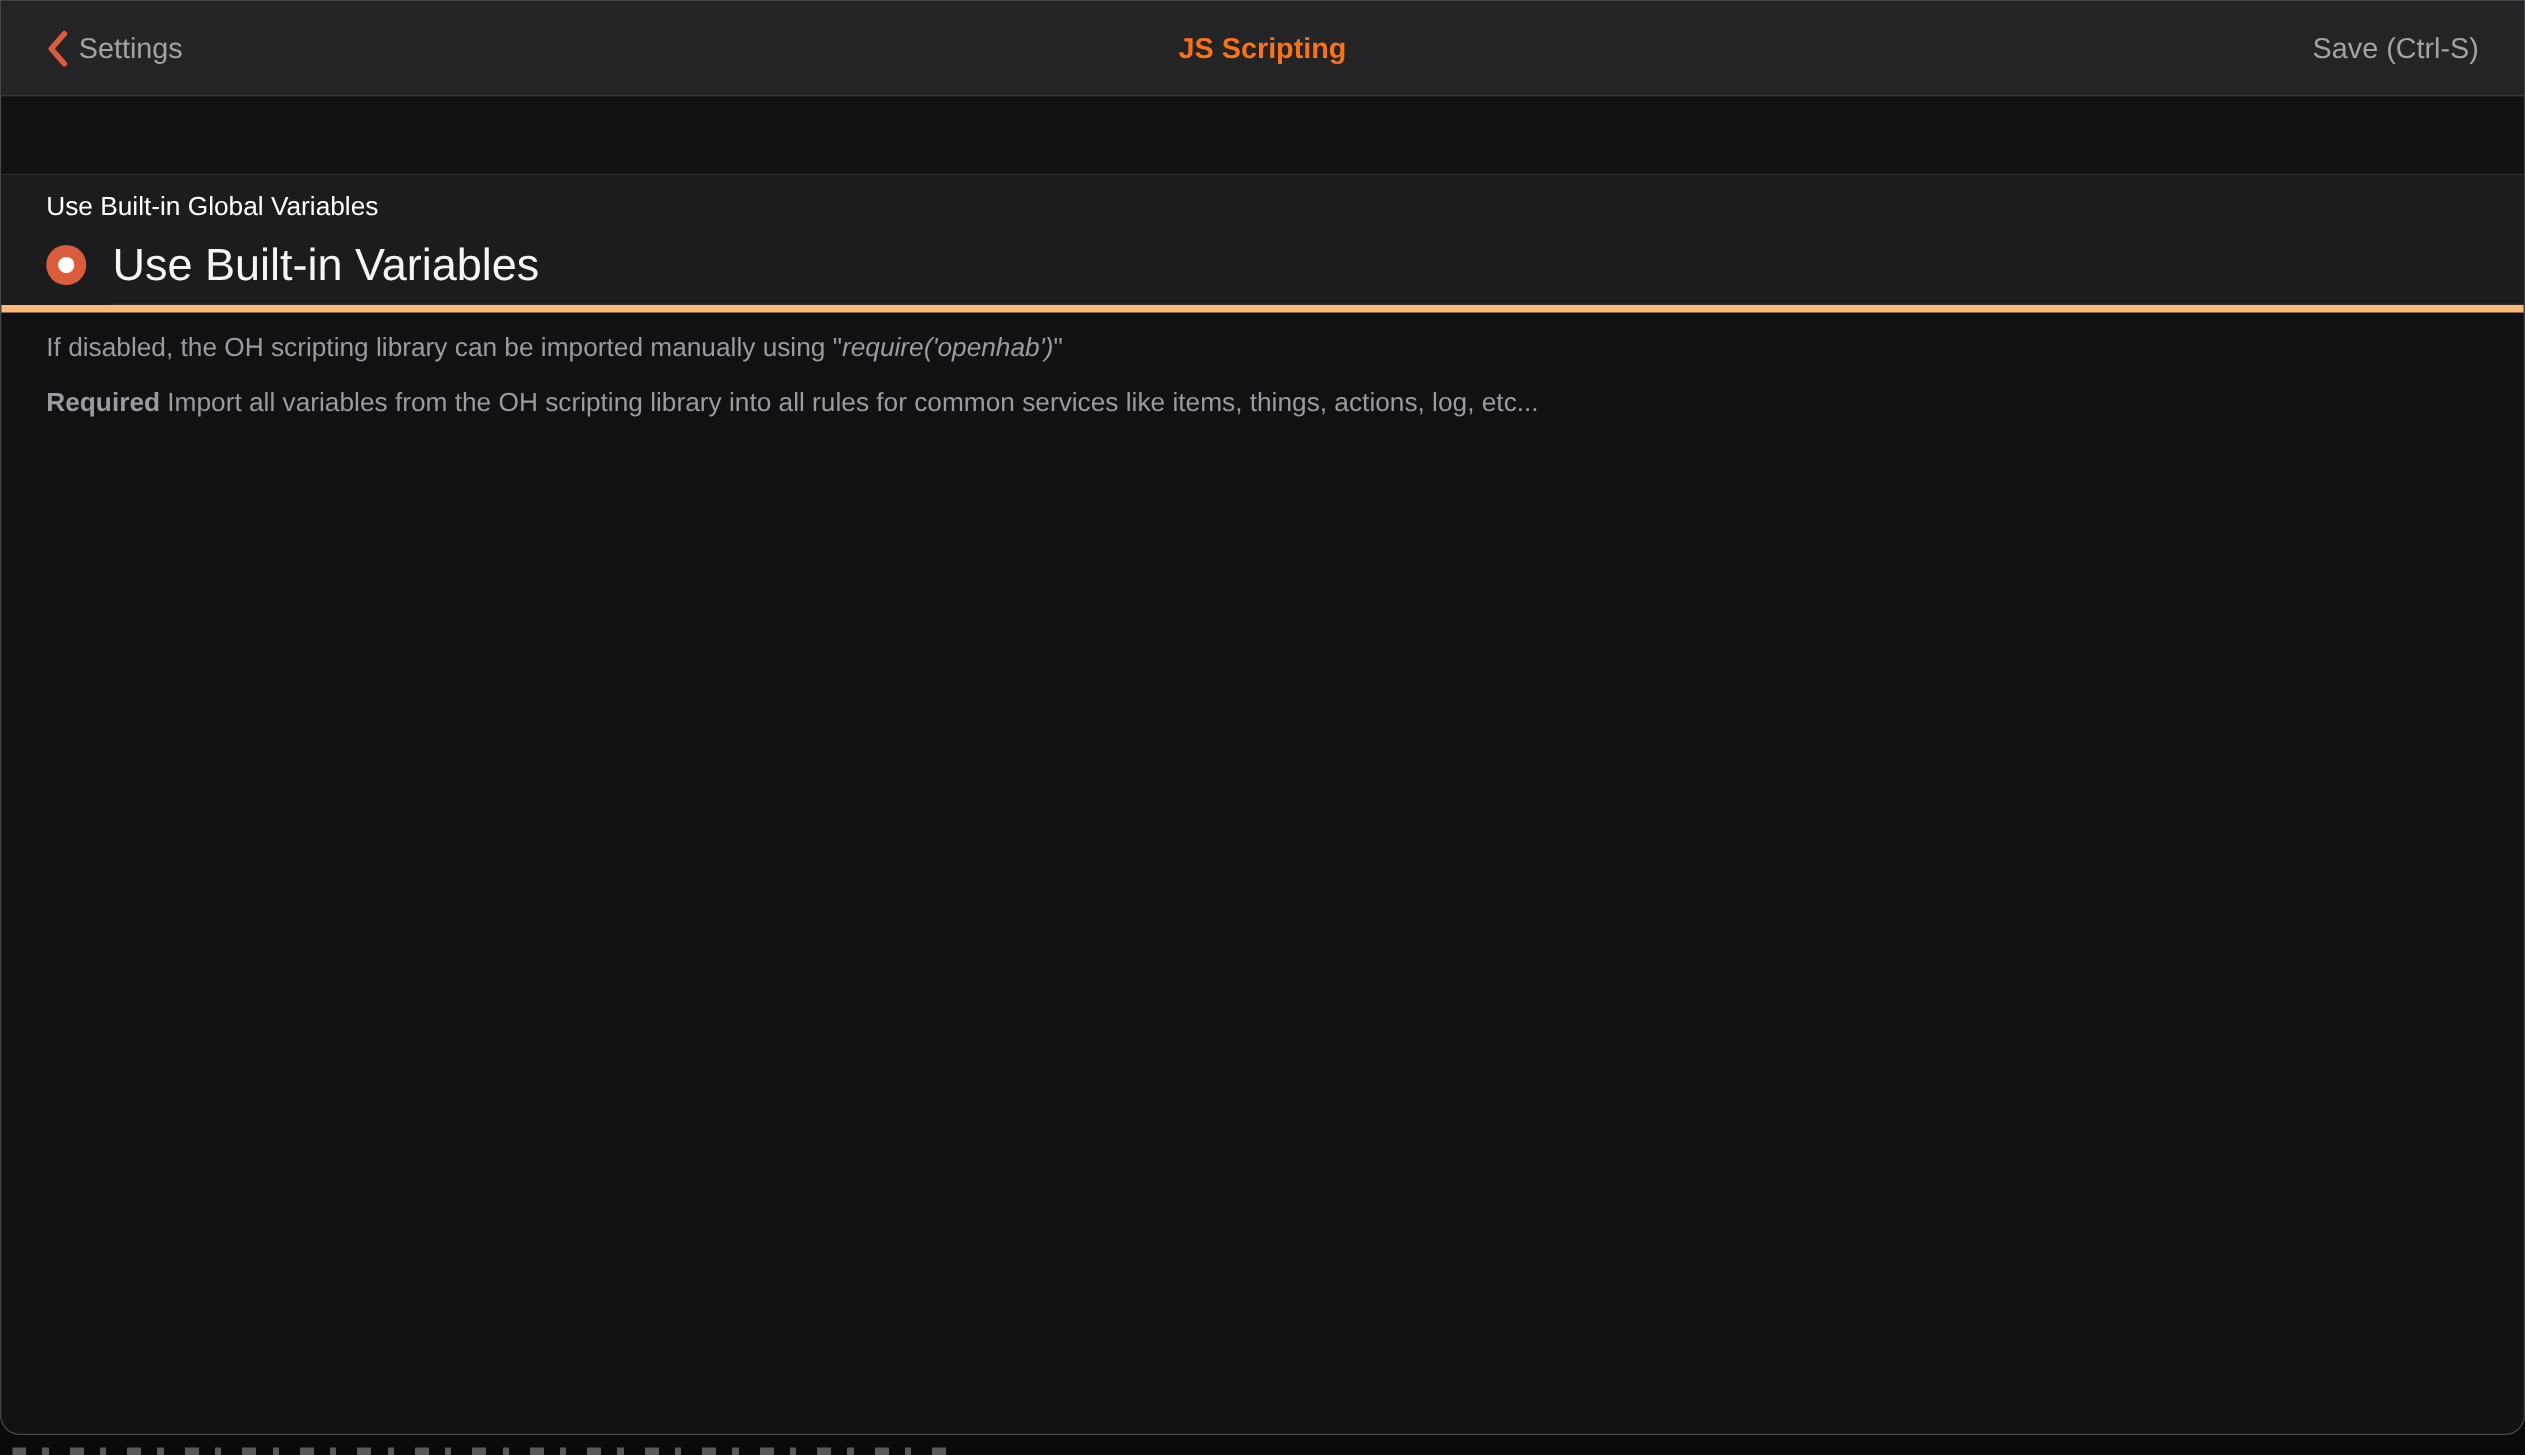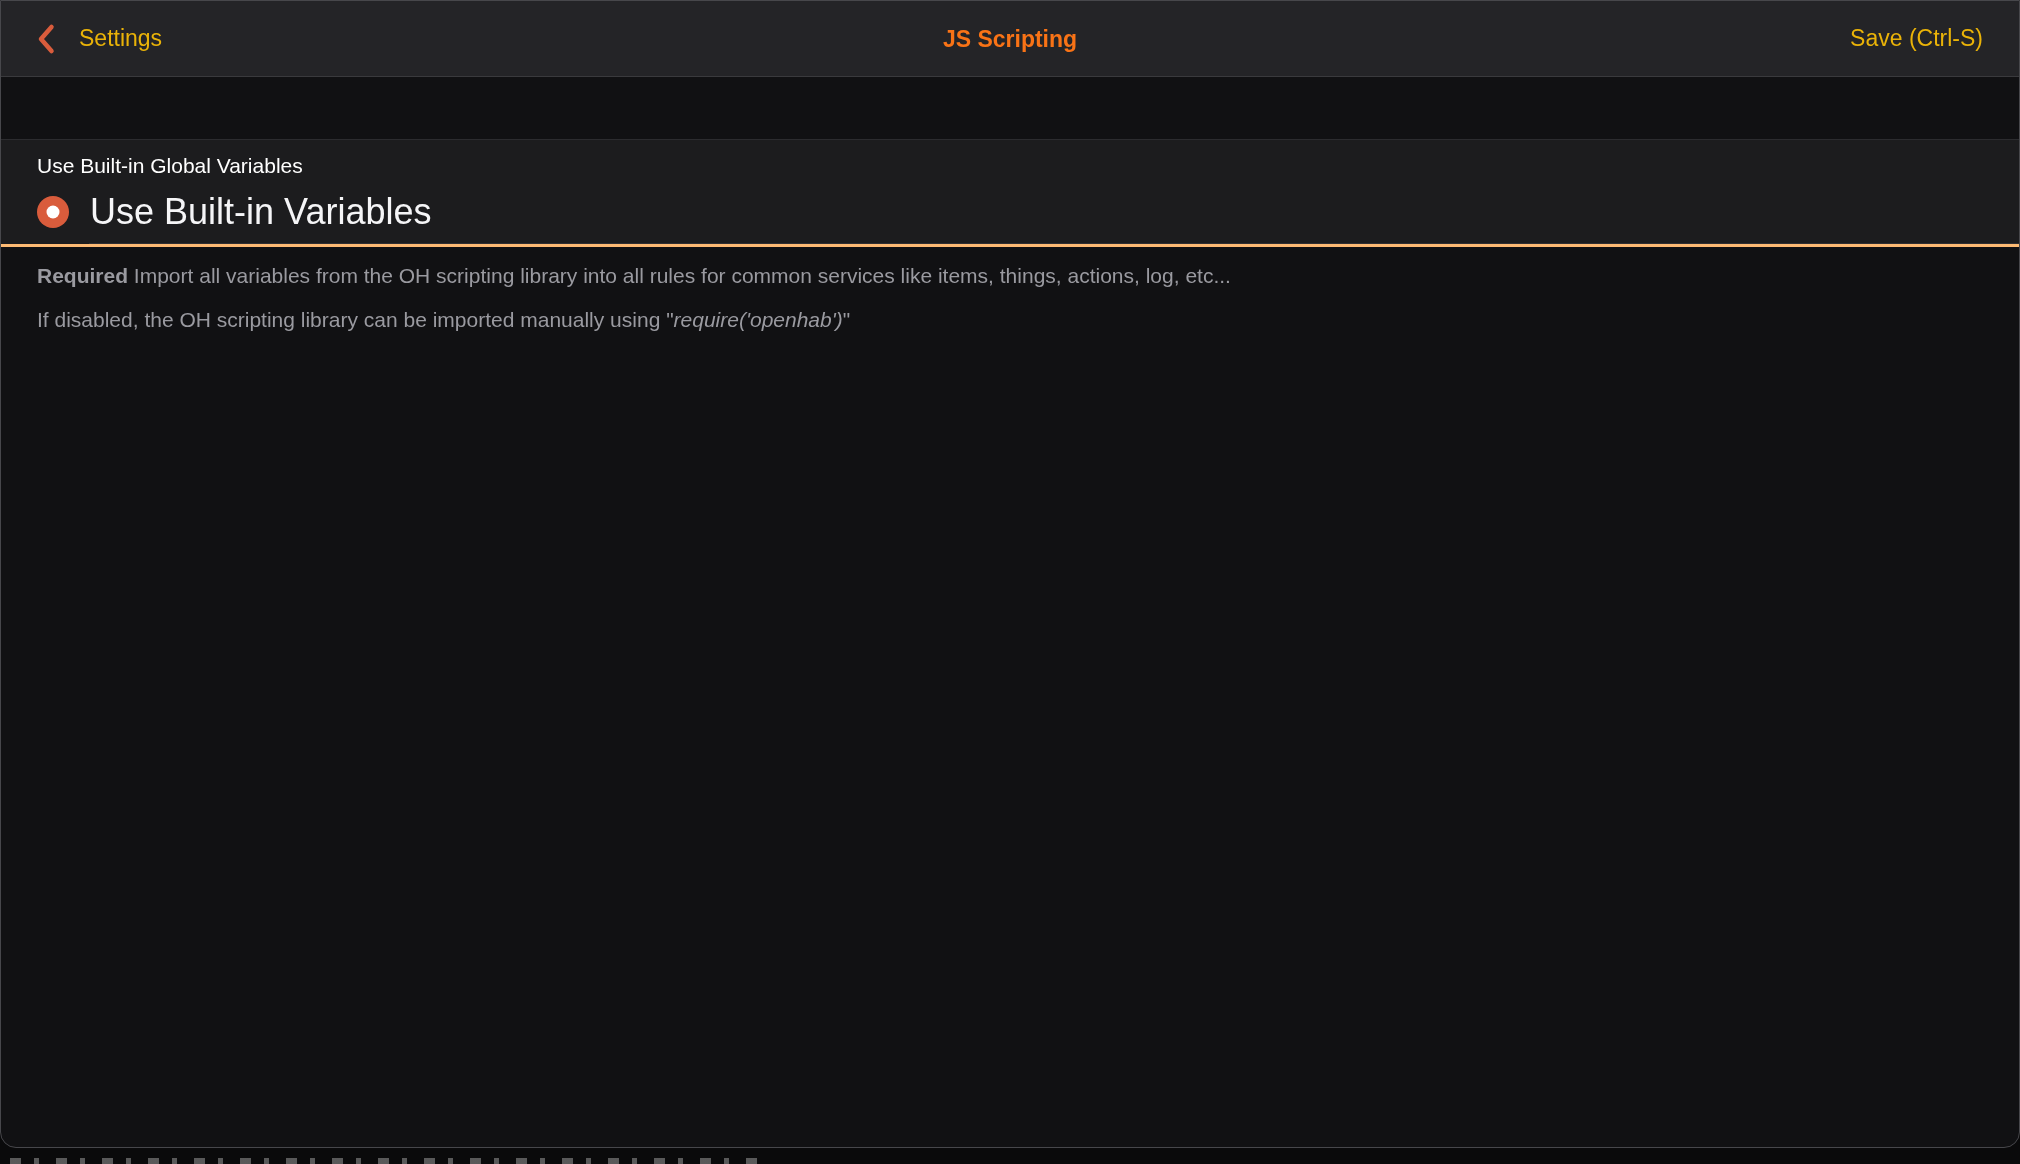--- a/index.html
+++ b/index.html
@@ -21,22 +21,22 @@
   .navbar {
     position: relative;
     height: 76px;
     background: #242427;
     border-bottom: 1px solid #3a3a3d;
     display: flex;
     align-items: center;
     padding: 0 36px;
   }
   .nav-link {
-    display: flex; align-items: center; gap: 24px;
-    color: #eab308;
+    display: flex; align-items: center; gap: 8px;
+    color: #a3a3a3;
     font-size: 23px;
     cursor: pointer;
     background: none; border: none;
     font-family: inherit;
     white-space: nowrap;
   }
   .nav-title {
     position: absolute; left: 50%; top: 50%;
     transform: translate(-50%, -50%);
     color: #f97316;
@@ -45,21 +45,21 @@
     white-space: nowrap;
   }
   .nav-right { margin-left: auto; }
   .chevron-svg { display: block; }
   
   .spacer { height: 62px; background: #111113; }
   
   .list-block {
     background: #1c1c1e;
     border-top: 1px solid #2c2c2f;
-    border-bottom: 3px solid #fdba74;
+    border-bottom: 6px solid #fdba74;
   }
   .section-label {
     padding: 14px 36px 2px 36px;
     color: #ffffff;
     font-size: 21px;
     line-height: 24px;
   }
   .radio-row {
     display: flex;
     align-items: center;
@@ -151,24 +151,24 @@
       </span>
       <span class="radio-label">Use Built-in Variables</span>
     </div>
 
     <div class="row-divider"></div>
 
   </div>
 
   <div class="description">
     <p>
-      <span class="bold">Required</span><span> Import all variables from the OH scripting library into all rules for common services like items, things, actions, log, etc...</span>
+      <span>If disabled, the OH scripting library can be imported manually using "</span><span class="code-italic">require('openhab')</span><span>"</span>
     </p>
     <p>
-      <span>If disabled, the OH scripting library can be imported manually using "</span><span class="code-italic">require('openhab')</span><span>"</span>
+      <span class="bold">Required</span><span> Import all variables from the OH scripting library into all rules for common services like items, things, actions, log, etc...</span>
     </p>
   </div>
 
 </div>
 
 <div class="under-strip">
   <div class="clipped-text-artifact"></div>
 </div>
 
 </body></html>

